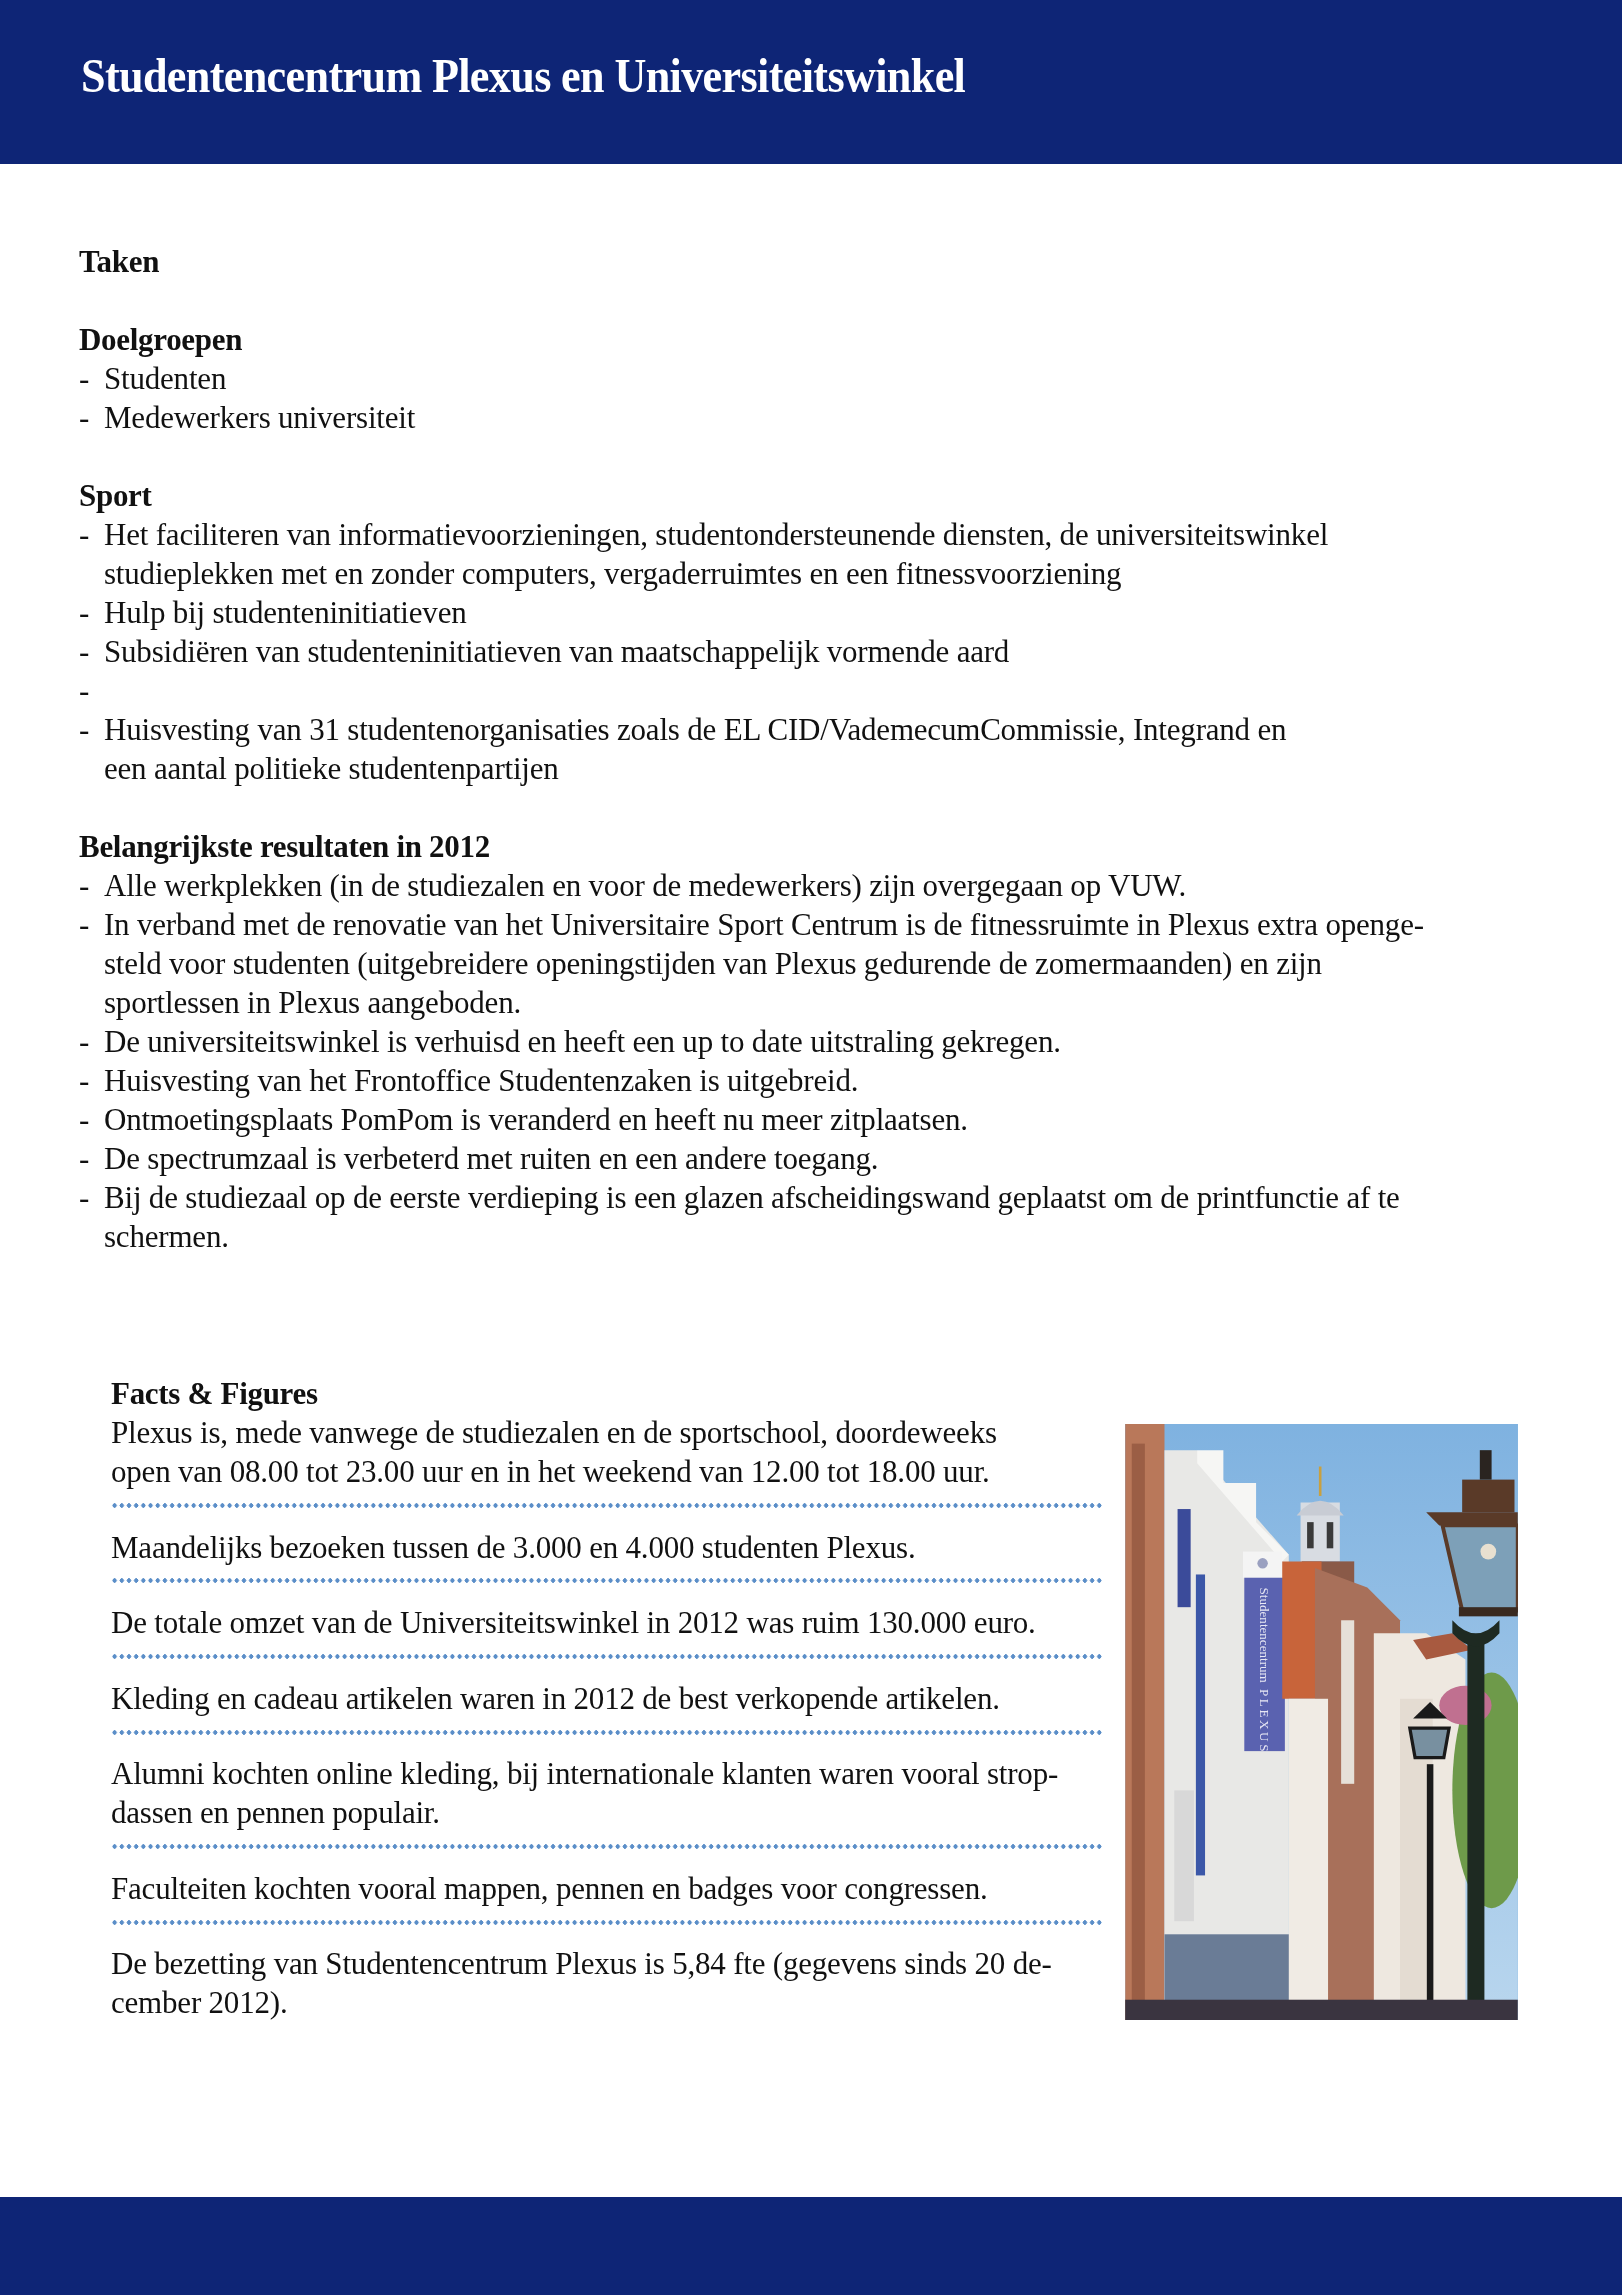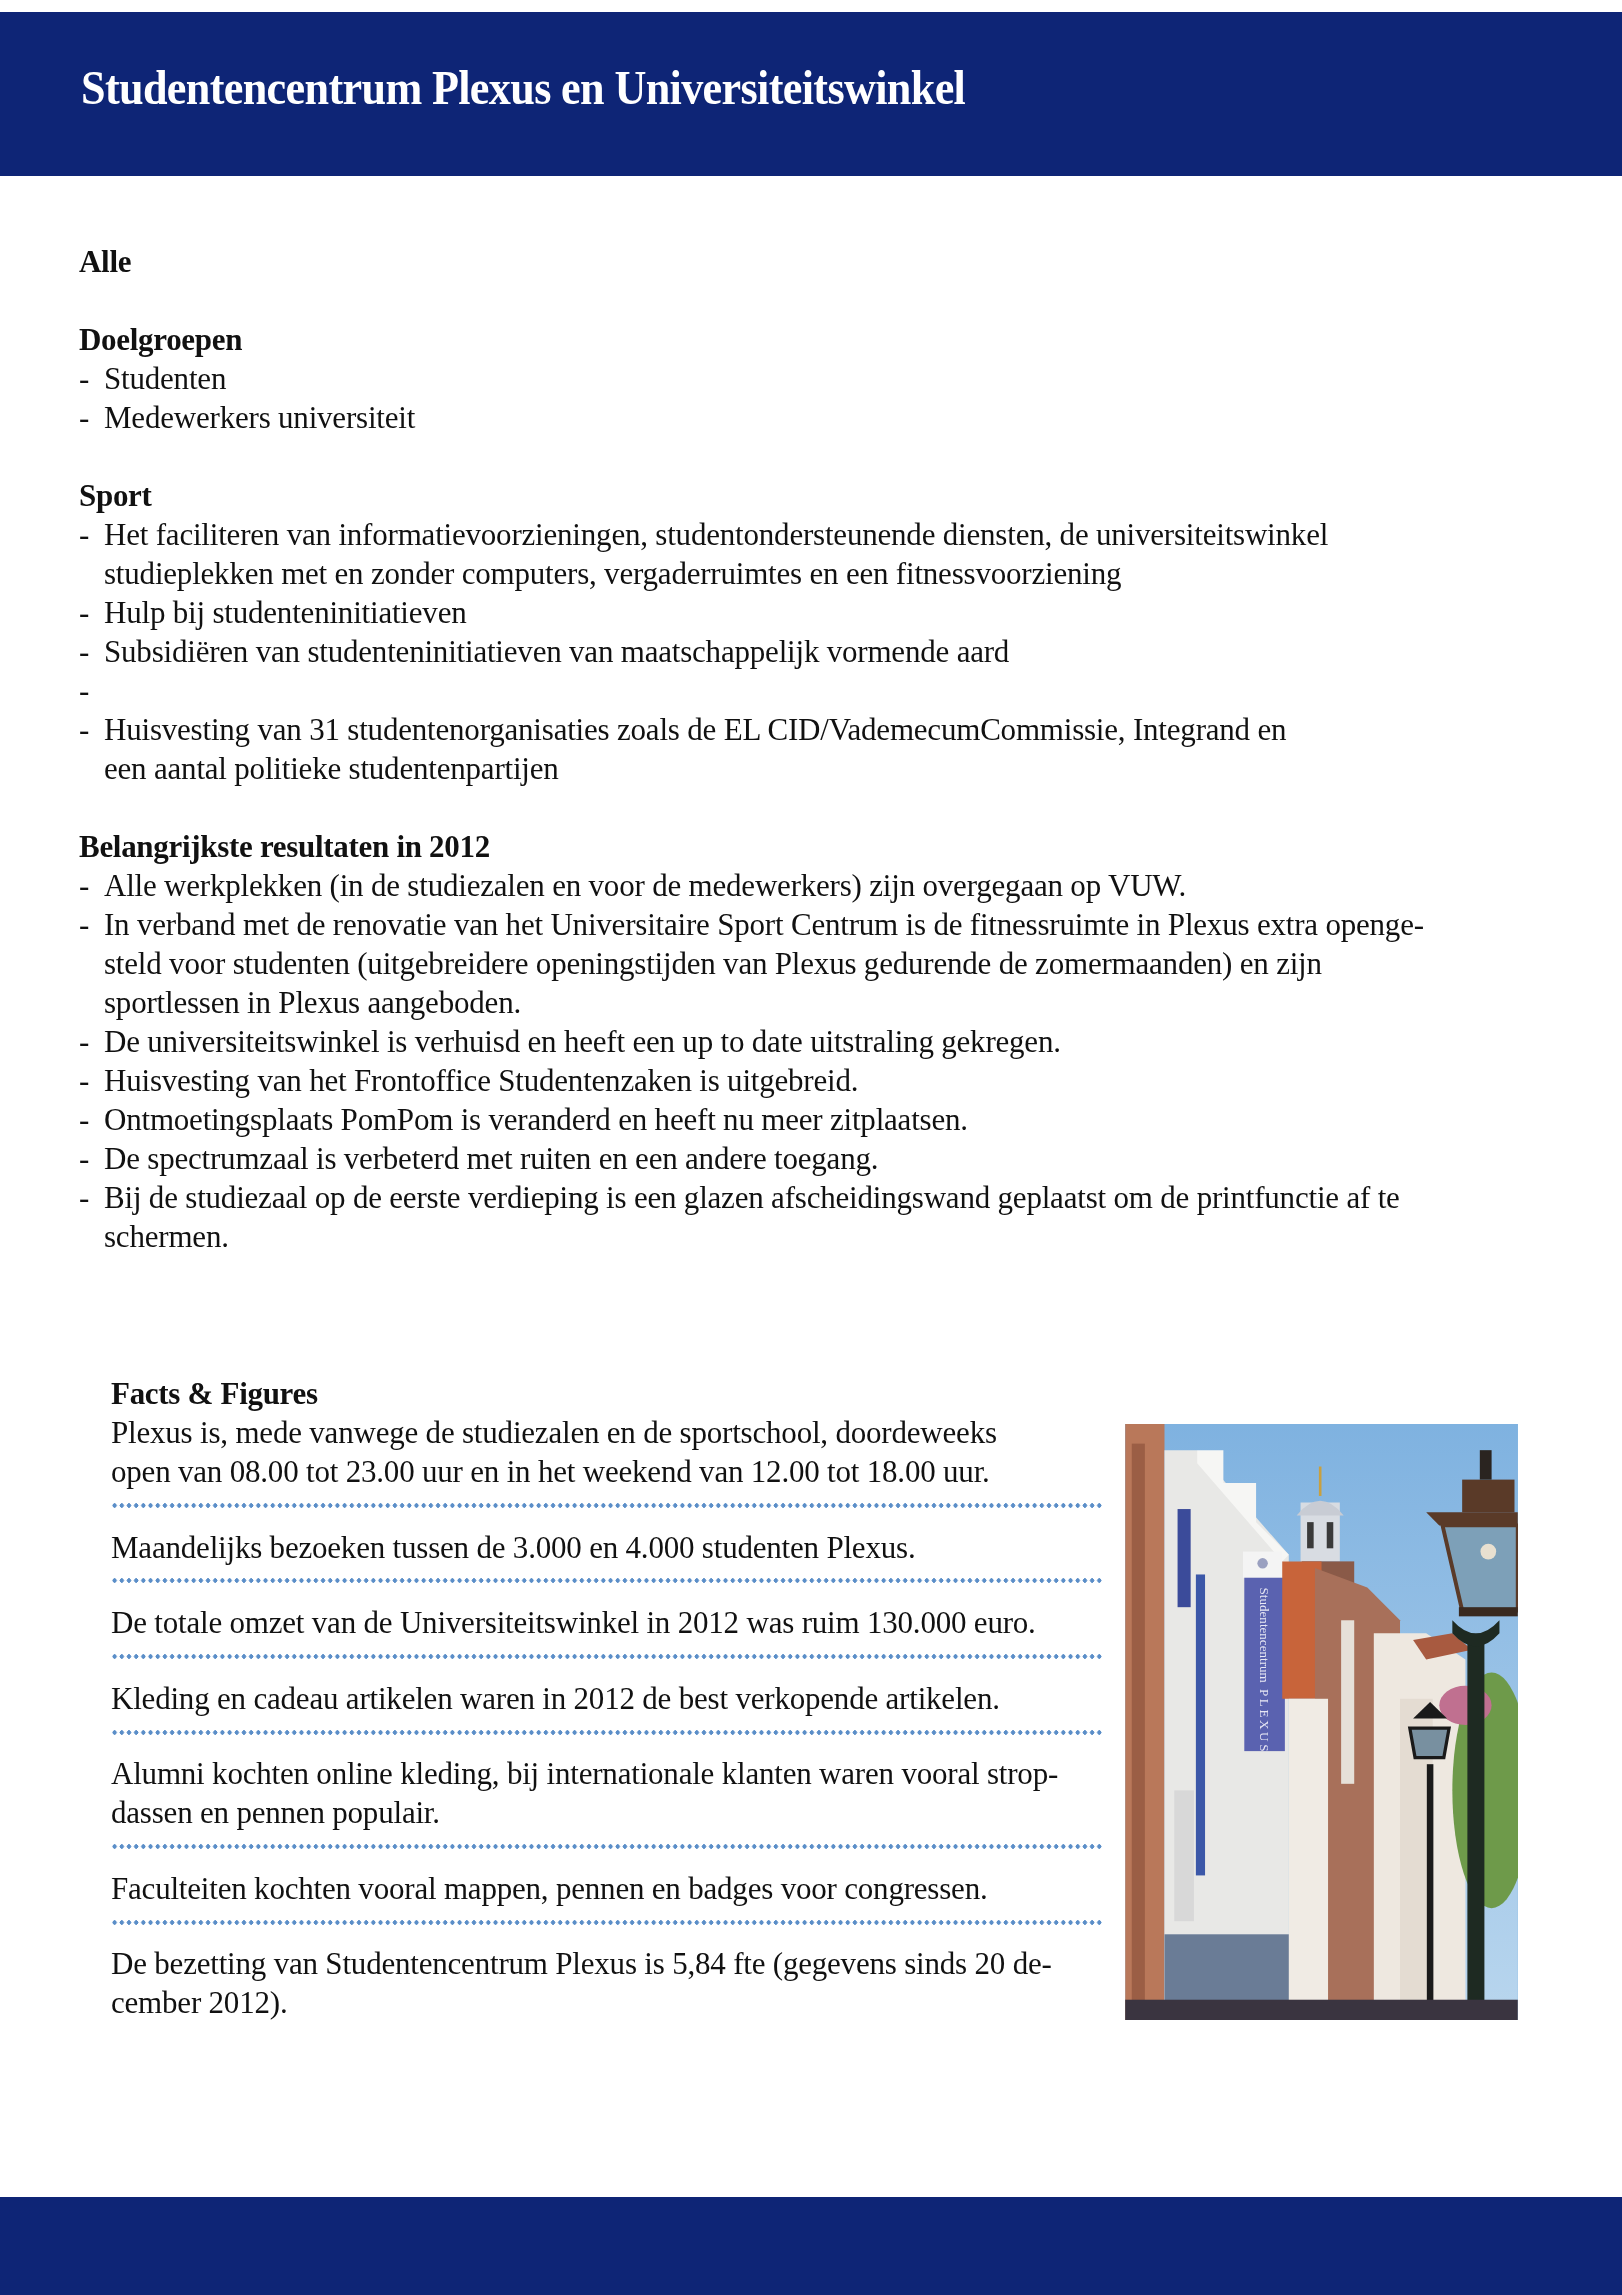--- a/index.html
+++ b/index.html
@@ -2,21 +2,21 @@
 <html style="font-size:10.5px"><head>
 <meta charset="utf-8">
 <style>
   html, body { margin:0; padding:0; }
   body {
     width:1623px; height:2295px; position:relative; overflow:hidden;
     background:#ffffff; color:#111111;
     font-family:"Liberation Serif", "DejaVu Serif", serif;
   }
   .header {
-    position:absolute; left:0; top:12px; width:1623px; height:164px;
+    position:absolute; left:0; top:0; width:1623px; height:164px;
     background:#0e2576;
   }
   .header-title {
     position:absolute; left:81px; top:48px;
     font-size:48px; font-weight:bold; color:#ffffff;
     letter-spacing:-0.7px; white-space:nowrap;
     transform:scaleX(0.92); transform-origin:left top;
   }
   .footer {
     position:absolute; left:0; top:2197px; width:1623px; height:98px;
@@ -51,21 +51,21 @@
 </style>
 </head>
 <body>
 
 <div class="header">
   <div class="header-title">Studentencentrum Plexus en Universiteitswinkel</div>
 </div>
 
 <div class="content">
   <div class="section">
-    <div class="h">Alle</div>
+    <div class="h">Taken</div>
   </div>
   <div class="gap"></div>
   <div class="section">
     <div class="h">Doelgroepen</div>
     <ul class="dash">
       <li><span class="dash-mark">-</span><span>Studenten</span></li>
       <li><span class="dash-mark">-</span><span>Medewerkers universiteit</span></li>
     </ul>
   </div>
   <div class="gap"></div>

